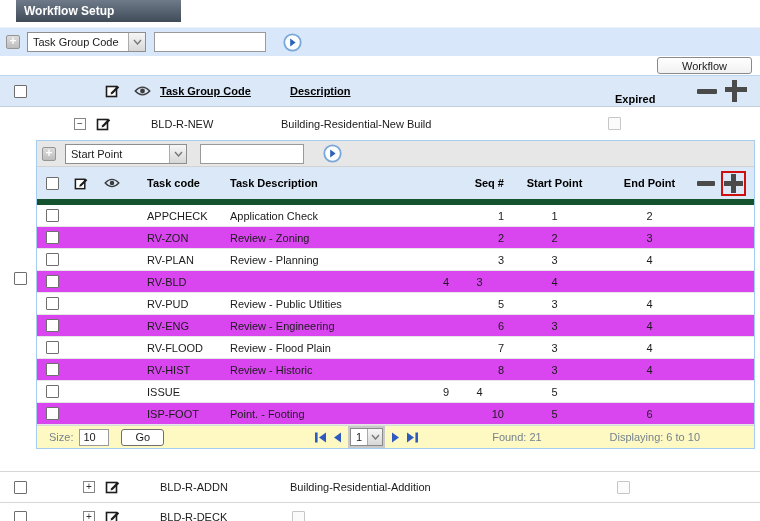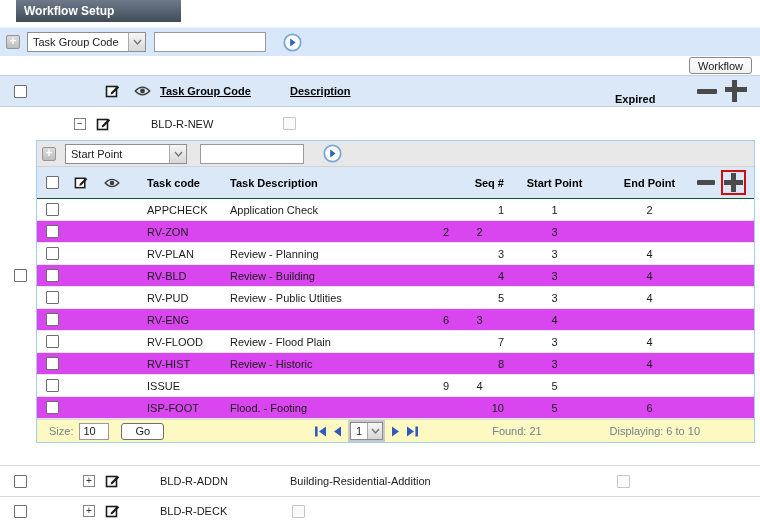--- a/index.html
+++ b/index.html
@@ -30,21 +30,21 @@
   .sb-inner-select { width: 122px; }
   .textinput { height: 20px; border: 1px solid #9a9a9a; background: #fff; padding: 0 4px;
     font-family: "Liberation Sans", sans-serif; font-size: 11px; }
   .sb-outer-input { width: 112px; margin-left: 1px; }
   .sb-inner-input { width: 104px; margin-left: 4px; }
   .go-circle { background: none; border: none; padding: 0; margin-left: 10px; cursor: pointer;
     display: flex; align-items: center; }
 
   
   .toolbar-row { height: 19px; display: flex; justify-content: flex-end; padding-right: 8px; }
-  .workflow-btn { height: 17px; margin-top: 1px; padding: 0 8px; font-size: 11px;
+  .workflow-btn { height: 17px; margin-top: 1px; padding: 0 24px; font-size: 11px;
     font-family: "Liberation Sans", sans-serif; background: linear-gradient(#ffffff,#f1f1f1);
     border: 1px solid #8a8a8a; border-radius: 3px; cursor: pointer; color: #1b1b1b; margin-left: 24px; }
 
   
   .ogrid { display: grid; grid-template-columns: 40px 58px 30px 28px 130px 325px 86px 1fr;
     align-items: center; }
   .cgrid { display: grid; grid-template-columns: 53px 30px 28px 130px 325px 86px 1fr;
     align-items: center; }
   .outer-header { height: 32px; background: #dbe8f8; border-top: 1px solid #bcd5ef;
     border-bottom: 1px solid #c3cfdd; }
@@ -80,21 +80,21 @@
   .group-content { flex: 1; }
   .group-row { height: 31px; border-top: 1px solid #d7d7d7; }
   .group-row.last { height: 29px; }
   .code-text { padding-left: 4px; }
   .spacer22 { height: 22px; }
 
   
   .nested-panel { margin-right: 5px; border: 1px solid #a5cdf0; background: #fff; }
   .igrid { display: grid; grid-template-columns: 30px 28px 47px 83px 227px 55px 95px 95px 1fr;
     align-items: center; }
-  .inner-header { height: 32px; background: #dbe8f8; border-bottom: 1px solid #14532d; }
+  .inner-header { height: 38px; background: #dbe8f8; border-bottom: 6px solid #14532d; }
   .inner-header .ih-label { font-weight: bold; color: #000; }
   .task-row { height: 22px; border-bottom: 1px solid #e6e6e6; background: #fff; }
   .task-row.alt { background: #d946ef; }
   .pad-l5 { padding-left: 5px; }
   .pad-l9 { padding-left: 9px; }
   .seq-cell { justify-self: end; padding-right: 3px; }
 
   
   .pagination { height: 23px; background: #fef9c3; border-top: 1px solid #dadada;
     display: flex; align-items: center; padding: 0 12px; color: #75828e; }
@@ -184,20 +184,21 @@
       <div class="cell-center">
         <button class="icon-btn">
           <svg width="16" height="16" viewBox="0 0 16 16">
             <rect x="1.5" y="3.5" width="10" height="10" fill="#fff" stroke="#1c1c1c" stroke-width="1.6"></rect>
             <path d="M6.2 9.2 L12.6 2.8 L14.2 4.4 L7.8 10.8 L5.6 11.4 Z" fill="#1c1c1c"></path>
           </svg>
         </button>
       </div>
       <div></div>
       <div class="code-text">BLD-R-NEW</div>
+      <div class="code-text">Building-Residential-New Build</div>
       <div style="padding-left:6px;">
           <div class="checkbox disabled"></div>
         </div>
       <div></div>
     </div>
 
     <div class="nested-panel">
 
       <div class="searchbar inner">
         <div class="plusbox">+</div>
@@ -265,20 +266,21 @@
     <div class="cell-center">2</div>
     <div></div>
   </div>
           <div class="igrid task-row alt">
     <div class="pad-l9">
               <div class="checkbox"></div>
             </div>
     <div></div>
     <div></div>
     <div class="pad-l5">RV-ZON</div>
+    <div class="pad-l5">Review - Zoning</div>
     <div class="seq-cell">2</div>
     <div class="cell-center">2</div>
     <div class="cell-center">3</div>
     <div></div>
   </div>
           <div class="igrid task-row">
     <div class="pad-l9">
               <div class="checkbox"></div>
             </div>
     <div></div>
@@ -290,21 +292,20 @@
     <div class="cell-center">4</div>
     <div></div>
   </div>
           <div class="igrid task-row alt">
     <div class="pad-l9">
               <div class="checkbox"></div>
             </div>
     <div></div>
     <div></div>
     <div class="pad-l5">RV-BLD</div>
-    <div class="pad-l5">Review - Building</div>
     <div class="seq-cell">4</div>
     <div class="cell-center">3</div>
     <div class="cell-center">4</div>
     <div></div>
   </div>
           <div class="igrid task-row">
     <div class="pad-l9">
               <div class="checkbox"></div>
             </div>
     <div></div>
@@ -316,20 +317,21 @@
     <div class="cell-center">4</div>
     <div></div>
   </div>
           <div class="igrid task-row alt">
     <div class="pad-l9">
               <div class="checkbox"></div>
             </div>
     <div></div>
     <div></div>
     <div class="pad-l5">RV-ENG</div>
+    <div class="pad-l5">Review - Engineering</div>
     <div class="seq-cell">6</div>
     <div class="cell-center">3</div>
     <div class="cell-center">4</div>
     <div></div>
   </div>
           <div class="igrid task-row">
     <div class="pad-l9">
               <div class="checkbox"></div>
             </div>
     <div></div>
@@ -366,21 +368,21 @@
     <div class="cell-center">5</div>
     <div></div>
   </div>
           <div class="igrid task-row alt">
     <div class="pad-l9">
               <div class="checkbox"></div>
             </div>
     <div></div>
     <div></div>
     <div class="pad-l5">ISP-FOOT</div>
-    <div class="pad-l5">Flood. - Footing</div>
+    <div class="pad-l5">Point. - Footing</div>
     <div class="seq-cell">10</div>
     <div class="cell-center">5</div>
     <div class="cell-center">6</div>
     <div></div>
   </div>
         </div>
 
       <div class="pagination">
         <div class="pg-left">
           <span>Size:</span>

